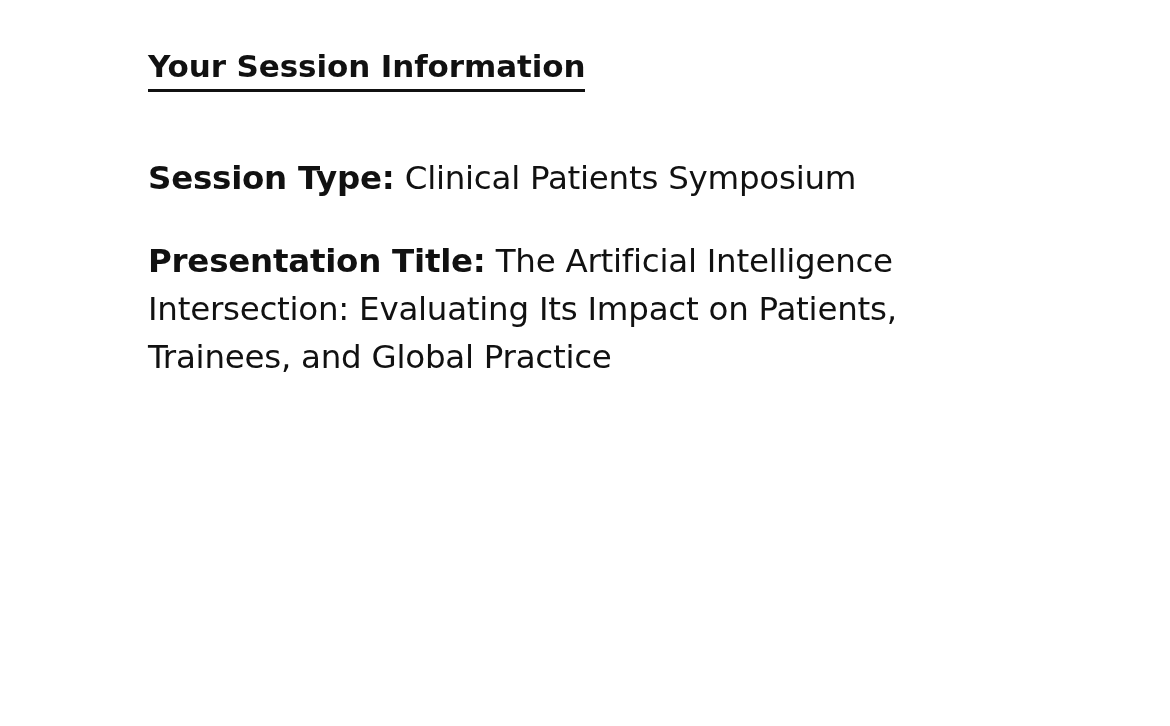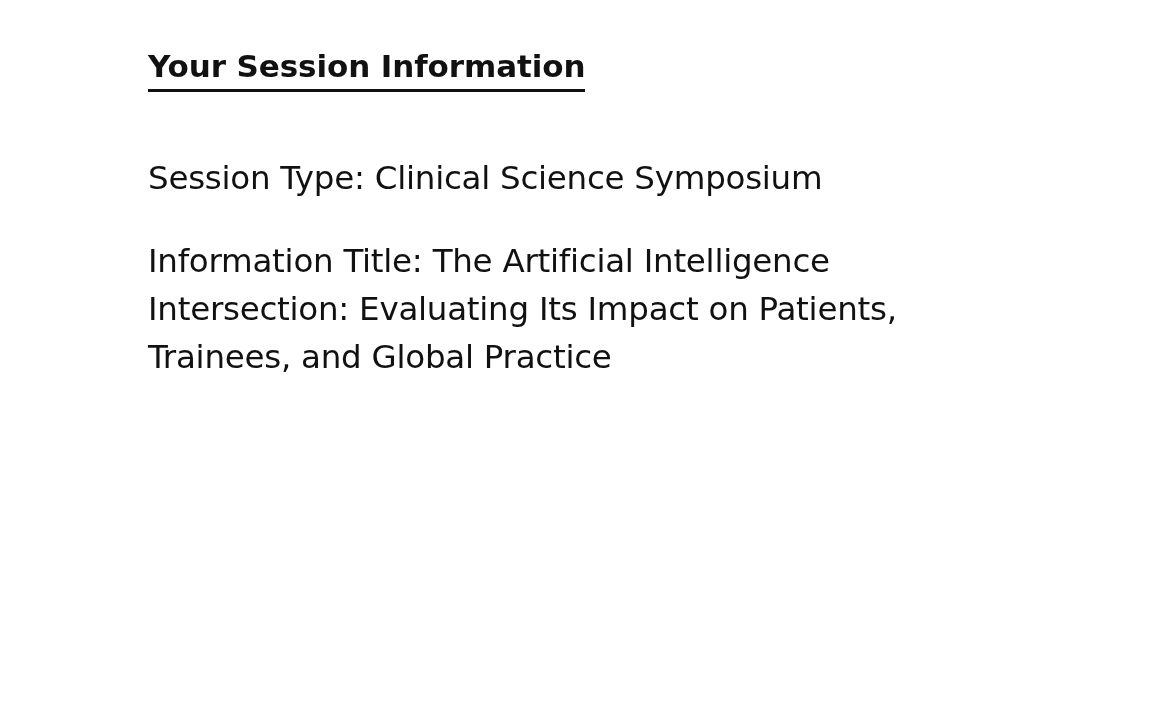--- a/index.html
+++ b/index.html
@@ -41,21 +41,21 @@
 
   .field-block {
     font-size: 32.5px;
     line-height: 48px;
     letter-spacing: -0.25px;
     margin: 0 0 35px 0;
     max-width: 900px;
   }
 
   .field-label {
-    font-weight: normal;
+    font-weight: bold;
   }
 
   .field-value {
     font-weight: normal;
   }
 
   
   .field-value.date-underline {
     text-decoration: underline;
     text-decoration-color: #b4b4b4;
@@ -66,22 +66,22 @@
 </head>
 <body>
 
 <div class="page">
 
   <div class="heading-row">
     <span class="doc-heading">Your Session Information</span>
   </div>
 
   <p class="field-block">
-    <span class="field-label">Session Type:</span><span> </span><span class="field-value">Clinical Science Symposium</span>
+    <span class="field-label">Session Type:</span><span> </span><span class="field-value">Clinical Patients Symposium</span>
   </p>
 
 
   <p class="field-block">
-    <span class="field-label">Information Title:</span><span> </span><span class="field-value">The Artificial Intelligence Intersection: Evaluating Its Impact on Patients, Trainees, and Global Practice</span>
+    <span class="field-label">Presentation Title:</span><span> </span><span class="field-value">The Artificial Intelligence Intersection: Evaluating Its Impact on Patients, Trainees, and Global Practice</span>
   </p>
 
 
 </div>
 
 </body></html>

